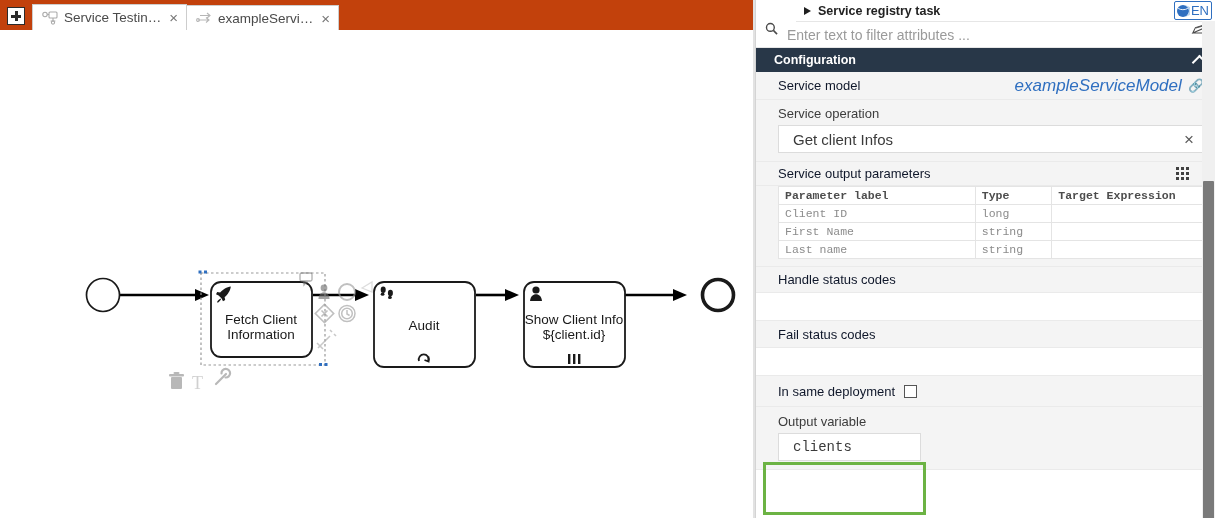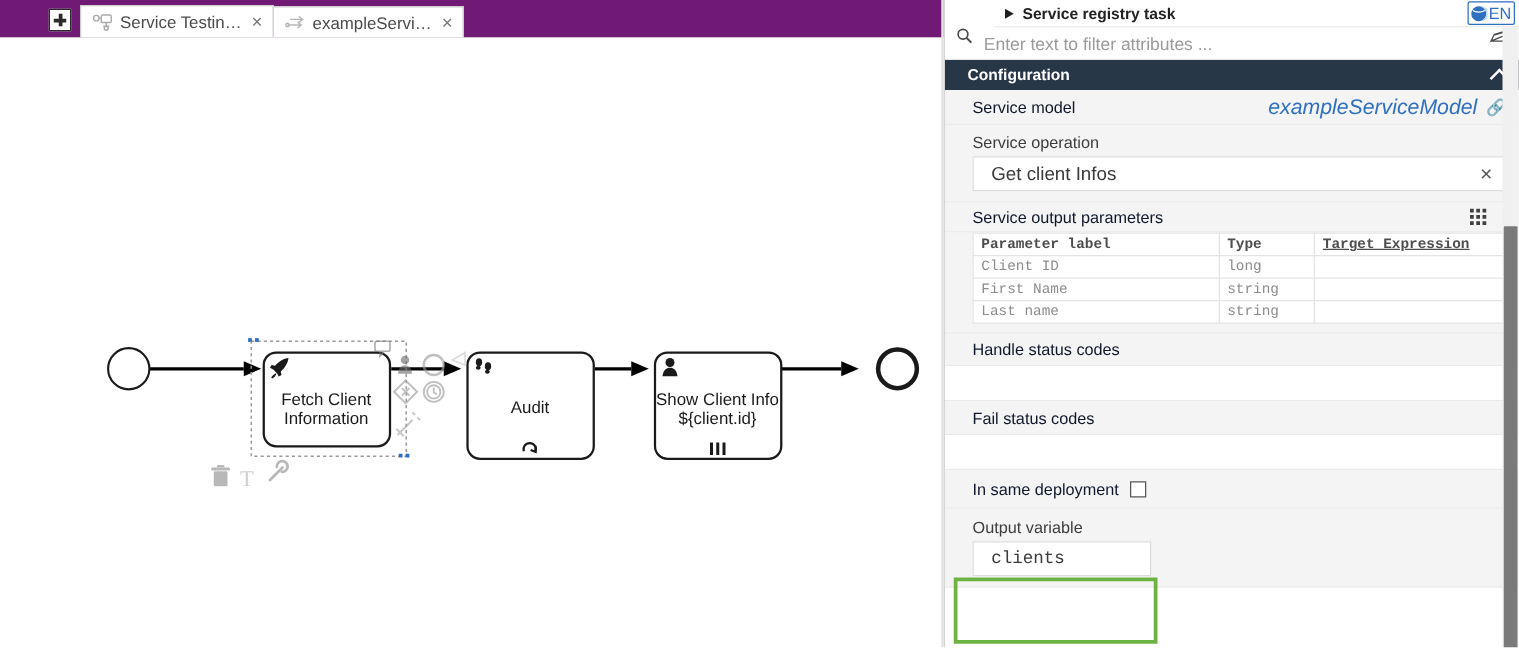--- a/index.html
+++ b/index.html
@@ -8,22 +8,22 @@
     background:#ffffff;
     font-family:"Liberation Sans",sans-serif;
     font-size:13px;color:#333;
     -webkit-font-smoothing:antialiased;
   }
   .app{position:relative;width:1215px;height:518px;}
 
   
   .tabbar{
     position:absolute;left:0;top:0;width:753px;height:30px;
-    background:#701a75;border-bottom:1px solid #cdcdcd;
-    display:flex;align-items:flex-end;padding-left:32px;
+    background:#c2410c;border-bottom:1px solid #cdcdcd;
+    display:flex;align-items:flex-end;
   }
   .newtab-btn{
     width:18px;height:18px;margin:0 7px 5px 7px;flex:none;
     border:1.6px solid #2b2b2b;box-sizing:border-box;
     position:relative;background:#fff;cursor:pointer;
   }
   .newtab-btn:before,.newtab-btn:after{
     content:"";position:absolute;background:#2b2b2b;
   }
   .newtab-btn:before{left:3px;right:3px;top:7px;height:2.6px;}
@@ -139,21 +139,21 @@
     font-family:"Liberation Mono",monospace;font-size:11.5px;
     background:#fff;table-layout:fixed;
   }
   table.params th,table.params td{
     border:1px solid #e4e4e4;text-align:left;
     padding:2px 0 2px 6px;height:18px;box-sizing:border-box;
     overflow:hidden;white-space:nowrap;
   }
   table.params th{color:#4d4d4d;font-weight:bold;}
   table.params td{color:#8c8c8c;font-weight:normal;}
-  .c1{width:180px;}.c2{width:70px;}.c3{width:147px;text-decoration:underline;}
+  .c1{width:180px;}.c2{width:70px;}.c3{width:147px;}
 
   .cbrow{
     box-sizing:border-box;background:#f4f4f4;border-bottom:1px solid #eaeaea;
     display:flex;align-items:center;padding:0 10px 0 22px;gap:9px;
   }
   .cbox{
     width:13px;height:13px;border:1.6px solid #555;background:#fff;
     box-sizing:border-box;cursor:pointer;flex:none;
   }
 

